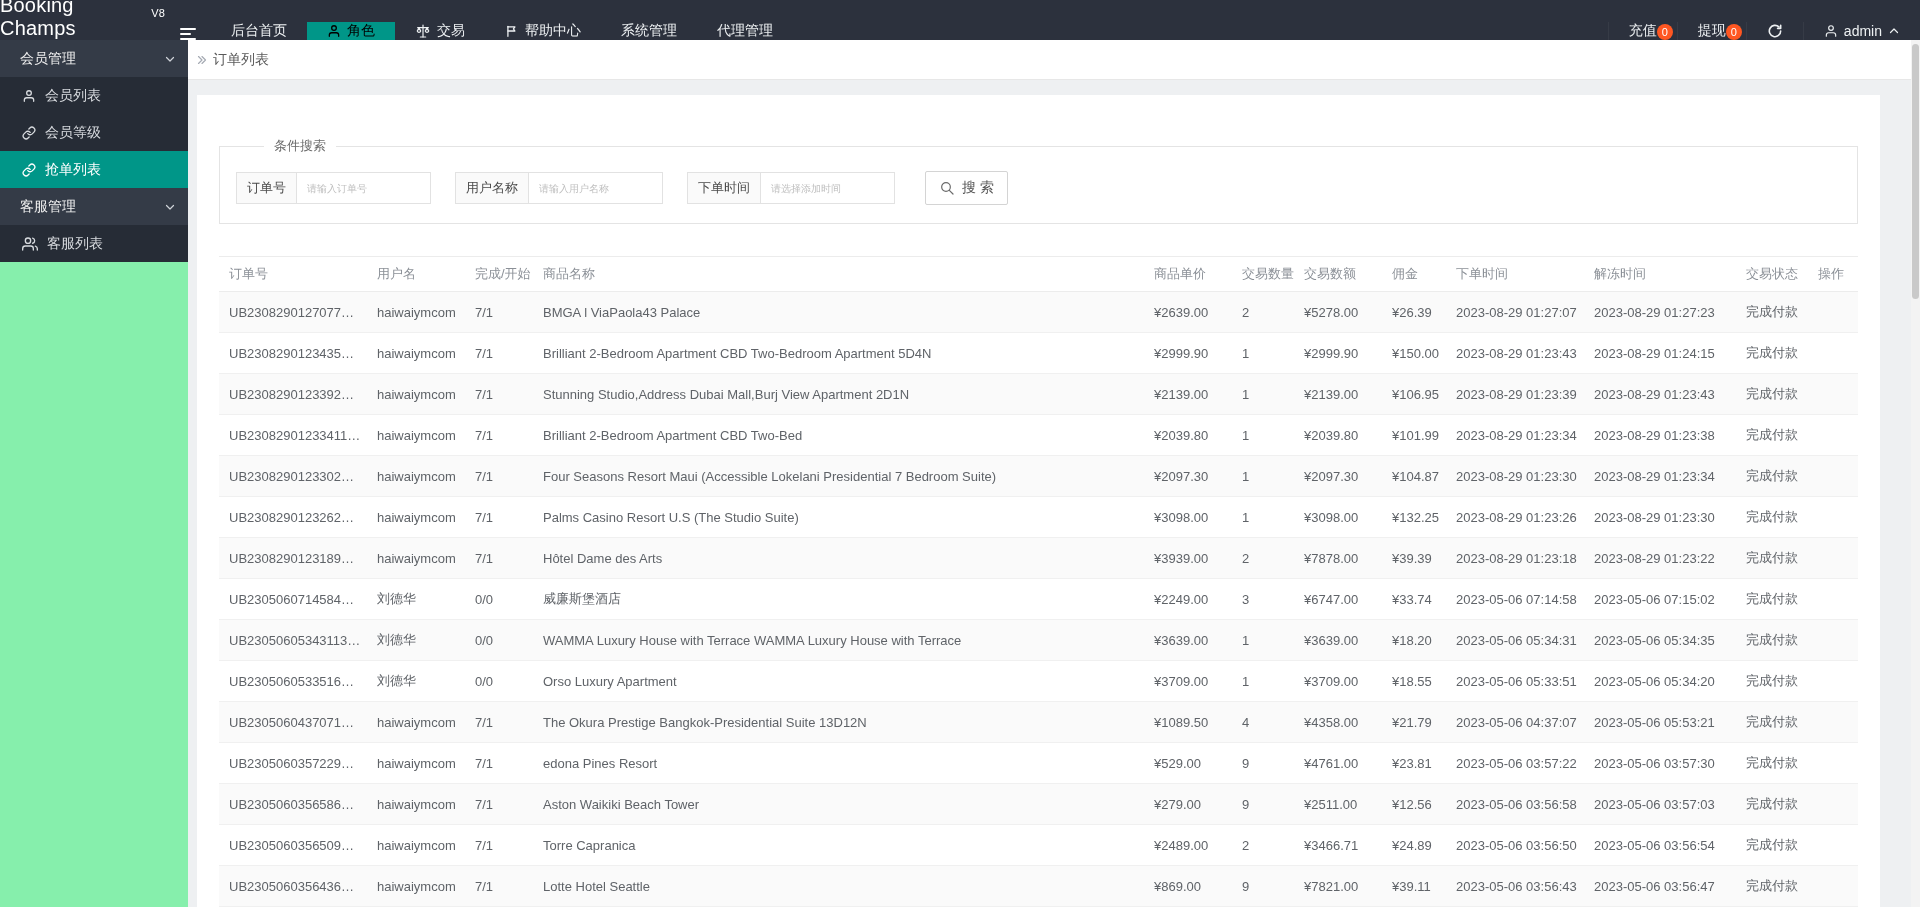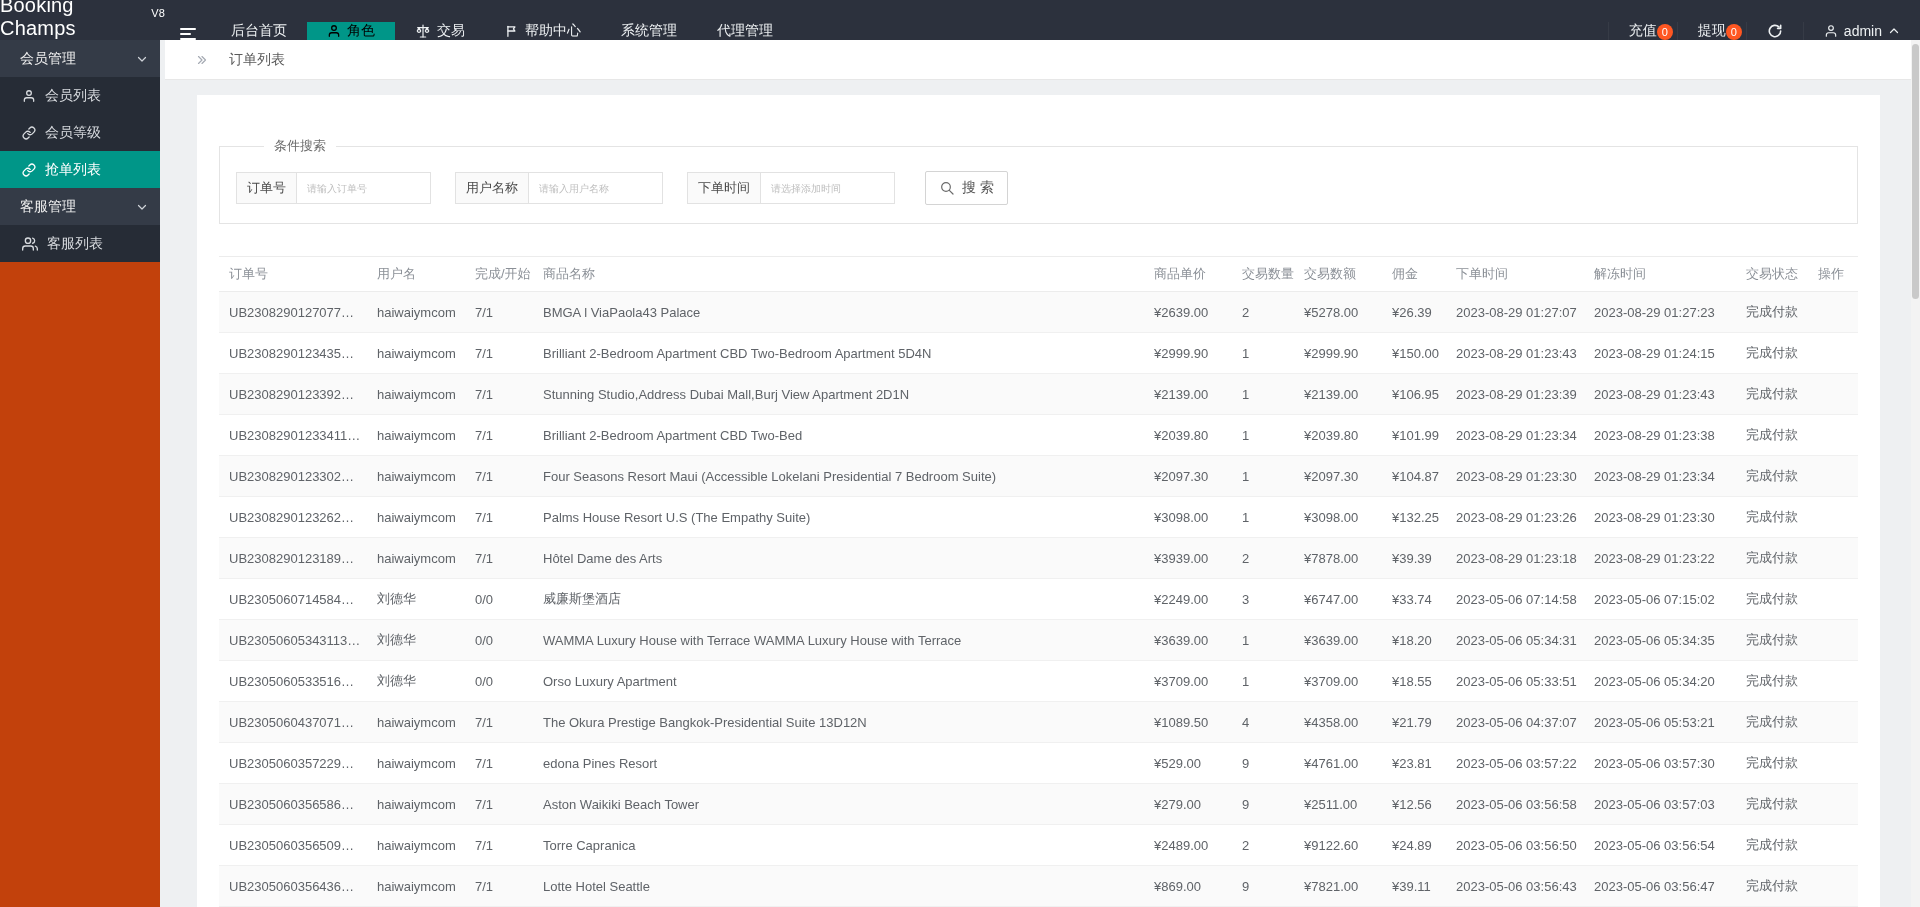--- a/index.html
+++ b/index.html
@@ -16,29 +16,29 @@
   .hamburger i:nth-child(1){ width:16px; } .hamburger i:nth-child(2){ width:11px; margin-right:5px; } .hamburger i:nth-child(3){ width:16px; }
   .nav-left { display:flex; align-items:stretch; }
   .nav-item { display:flex; align-items:center; gap:6px; padding:0 20px; font-size:14px; color:#eef1f3; cursor:pointer; }
   .nav-item.active { background:#009688; color:#000000; }
   .nav-right { margin-left:auto; display:flex; align-items:stretch; }
   .nav-right .nav-item { position:relative; border-left:1px solid rgba(255,255,255,.05); }
   .badge { position:absolute; top:2px; right:4px; min-width:16px; height:16px; line-height:16px; padding:0 4px; background:#ff5722; color:#fff; border-radius:8px; font-size:11px; text-align:center; }
   .icon-14 { width:14px; height:14px; } .icon-16 { width:16px; height:16px; } .icon-12 { width:12px; height:12px; }
 
   
-  .sidebar { position:absolute; top:40px; left:0; bottom:0; width:160px; background:#c2410c; z-index:4; }
+  .sidebar { position:absolute; top:40px; left:0; bottom:0; width:188px; background:#86efac; z-index:4; }
   .side-group-header { height:37px; background:#343b47; display:flex; align-items:center; padding:0 14px 0 20px; color:#f0f0f0; font-size:14px; cursor:pointer; position:relative; }
   .side-group-header .chev { position:absolute; right:12px; color:#cfd3d9; }
   .side-item { height:37px; background:#262c36; display:flex; align-items:center; gap:9px; padding:0 20px 0 22px; color:#d8dbdf; font-size:14px; cursor:pointer; }
   .side-item.active { background:#009688; color:#fff; }
 
   
   .main { position:absolute; top:40px; left:165px; right:0; bottom:0; background:#eef0f2; overflow:hidden; }
-  .breadcrumb-bar { height:40px; background:#fff; border-bottom:1px solid #e7e7e7; display:flex; align-items:center; gap:20px; padding-left:30px; color:#5a5a5a; font-size:14px; }
+  .breadcrumb-bar { height:40px; background:#fff; border-bottom:1px solid #e7e7e7; display:flex; align-items:center; gap:4px; padding-left:30px; color:#5a5a5a; font-size:14px; }
   .breadcrumb-bar .bc-icon { color:#a5aab3; }
   .panel { margin:15px 40px 0 32px; background:#fff; padding:22px 22px 30px 22px; min-height:860px; }
 
   
   fieldset.search { border:1px solid #e4e4e4; margin-top:20px; padding:16px 14px 18px 16px; }
   fieldset.search legend { margin-left:28px; padding:0 10px; font-size:13px; color:#6b6b6b; }
   .search-row { display:flex; align-items:center; }
   .input-group { display:flex; align-items:stretch; margin-right:24px; }
   .ig-label { background:#fafafa; border:1px solid #e2e2e2; padding:0 10px; font-size:13px; color:#4a4a4a; display:flex; align-items:center; height:32px; white-space:nowrap; }
   .ig-input { height:32px; width:134px; border:1px solid #e2e2e2; border-left:none; padding:0 10px; font-size:10px; color:#7f1d1d; outline:none; font-family:inherit; }
@@ -341,21 +341,21 @@
             <td>¥104.87</td>
             <td>2023-08-29 01:23:30</td>
             <td>2023-08-29 01:23:34</td>
             <td>完成付款</td>
             <td></td>
           </tr>
           <tr>
             <td>UB2308290123262985</td>
             <td>haiwaiymcom</td>
             <td>7/1</td>
-            <td>Palms House Resort U.S (The Empathy Suite)</td>
+            <td>Palms Casino Resort U.S (The Studio Suite)</td>
             <td>¥3098.00</td>
             <td>1</td>
             <td>¥3098.00</td>
             <td>¥132.25</td>
             <td>2023-08-29 01:23:26</td>
             <td>2023-08-29 01:23:30</td>
             <td>完成付款</td>
             <td></td>
           </tr>
           <tr>
@@ -456,21 +456,21 @@
             <td>完成付款</td>
             <td></td>
           </tr>
           <tr>
             <td>UB2305060356509049</td>
             <td>haiwaiymcom</td>
             <td>7/1</td>
             <td>Torre Capranica</td>
             <td>¥2489.00</td>
             <td>2</td>
-            <td>¥9122.60</td>
+            <td>¥3466.71</td>
             <td>¥24.89</td>
             <td>2023-05-06 03:56:50</td>
             <td>2023-05-06 03:56:54</td>
             <td>完成付款</td>
             <td></td>
           </tr>
           <tr>
             <td>UB2305060356436524</td>
             <td>haiwaiymcom</td>
             <td>7/1</td>

